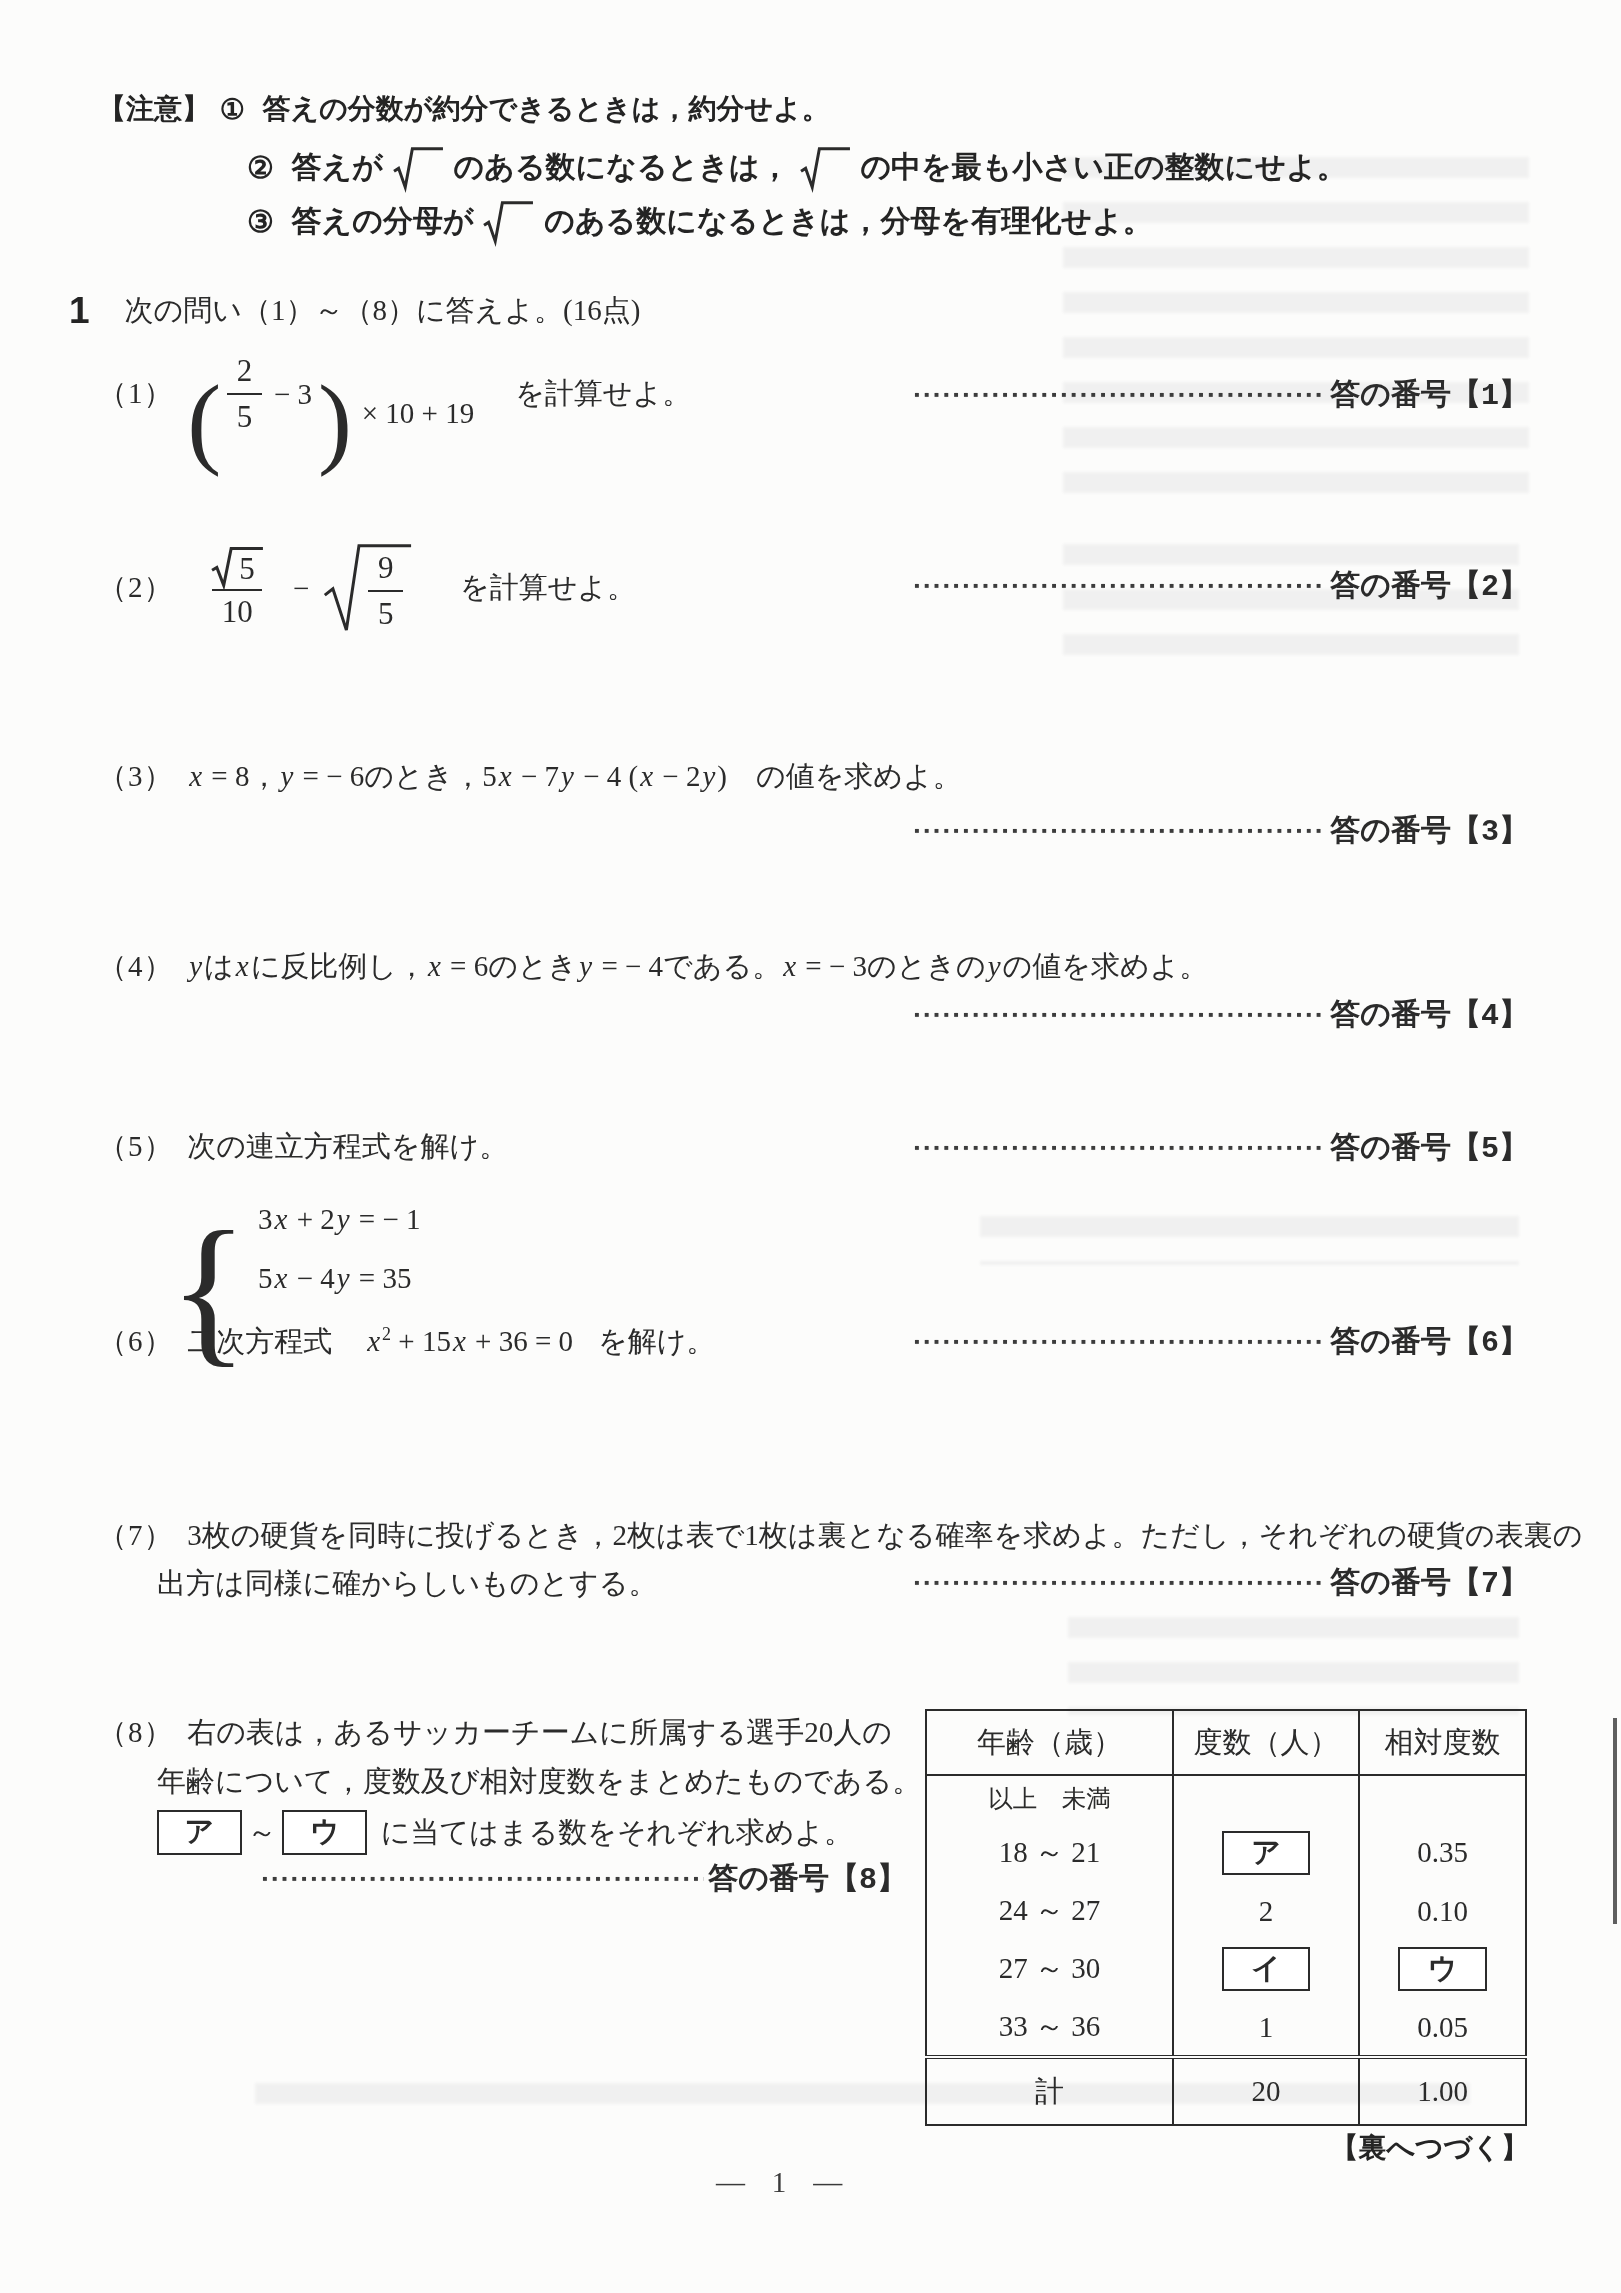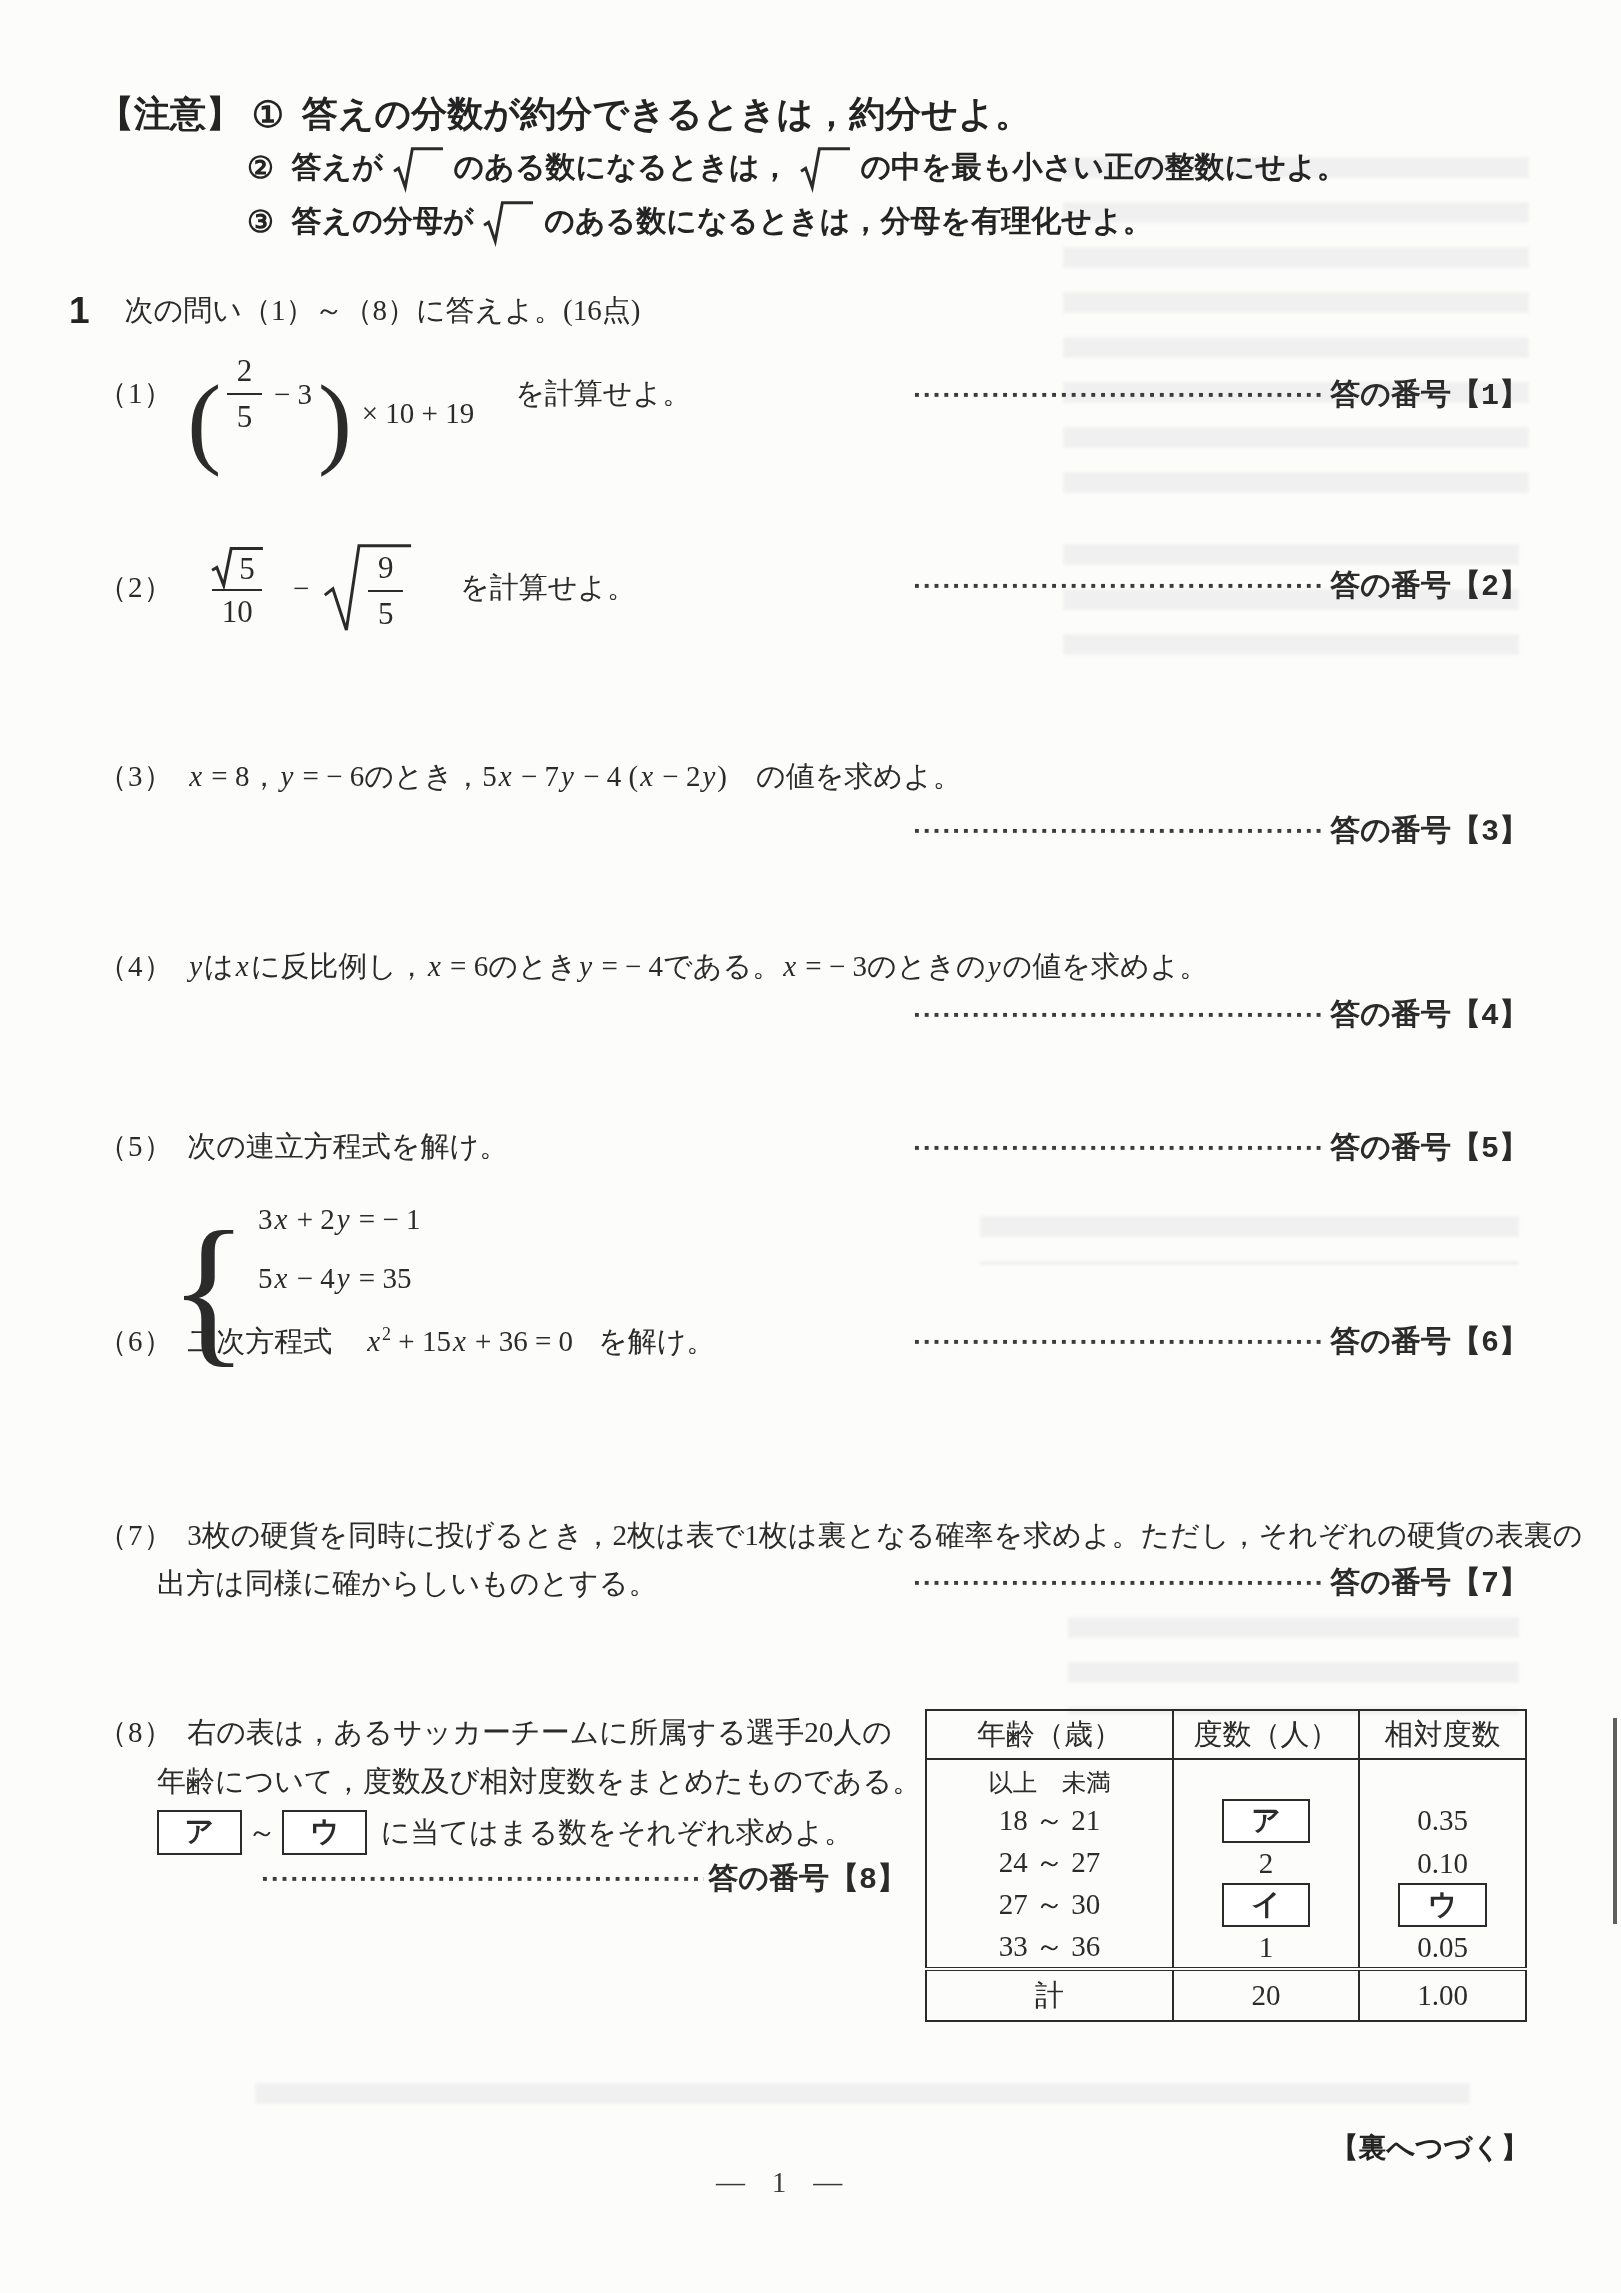--- a/index.html
+++ b/index.html
@@ -42,21 +42,21 @@
   .mop{margin:0 13.7px;}
   
   .kbox{display:inline-block; border:2.5px solid #2b2b2b; padding:1px 27.4px 2.9px;
     font-family:"Liberation Sans",sans-serif; font-weight:bold; font-size:29px; line-height:1.25; background:#fff;}
   .kbox-inline{padding:1px 25.5px 2.9px; margin:0 5.9px;}
   
   .freq-table{position:absolute; left:925px; top:1709px; width:600px; border-collapse:collapse;
     border:2.5px solid #2b2b2b; table-layout:fixed; font-size:29px; background:transparent;}
   .freq-table col.c1{width:247px;} .freq-table col.c2{width:186px;} .freq-table col.c3{width:167px;}
   .freq-table th{font-weight:normal; border-bottom:2px solid #2b2b2b; height:47px;}
-  .freq-table th, .freq-table td{border-left:2px solid #2b2b2b; text-align:center; padding:0;}
+  .freq-table th, .freq-table td{border-left:2px solid #2b2b2b; text-align:center; padding:8px;}
   .freq-table th:first-child, .freq-table td:first-child{border-left:none;}
   .freq-table td{height:39px;}
   .freq-table tr.range-note td{height:31px; font-size:24.5px; padding-top:5.9px;}
   .freq-table tr.total td{border-top:4.9px double #2b2b2b; height:49px;}
   
   .bleed{position:absolute; opacity:.06; filter:blur(1.6px); pointer-events:none;
     background:repeating-linear-gradient(180deg, transparent 0 9.8px, #4a4a55 9.8px 31px, transparent 31px 45px);}
   .edge-mark{position:absolute; background:#2b2b2b; opacity:.75; pointer-events:none;}
 </style>
 </head>
@@ -64,21 +64,21 @@
 
 <div class="page">
 
   <div class="bleed" style="left:1063px; top:147px; width:466px; height:363px;"></div>
   <div class="bleed" style="left:1063px; top:534px; width:456px; height:127px;"></div>
   <div class="bleed" style="left:980px; top:1206px; width:539px; height:59px;"></div>
   <div class="bleed" style="left:1068px; top:1607px; width:451px; height:108px;"></div>
   <div class="bleed" style="left:255px; top:2073px; width:1215px; height:54px;"></div>
   <div class="edge-mark" style="left:1613px; top:1718px; width:3.9px; height:206px;"></div>
 
-  <div class="row gothic" style="left:98px; top:90px; font-size:36px;text-align:center;">
+  <div class="row gothic" style="left:98px; top:90px; font-size:28px;text-align:center;">
     <span>【注意】</span>
     <span style="margin:0 17.6px 0 9.8px;">①</span>
     <span><span class="jp">答えの分数が約分できるときは，約分せよ。</span></span>
   </div>
   <div class="row gothic" style="left:98px; top:142px; font-size:30px; height:51px;">
     <span style="margin:0 17.6px 0 149px;">②</span>
     <span style="display:flex; align-items:center;">
         <span class="jp">答えが</span>
         <span class="sqrt sqrt-note"><svg viewBox="0 0 100 100" preserveAspectRatio="none" aria-hidden="true">
             <path d="M2,58 L11,51 L24,96 L38,4 L98,4" fill="none" stroke="#2b2b2b" stroke-width="3" vector-effect="non-scaling-stroke"></path>

